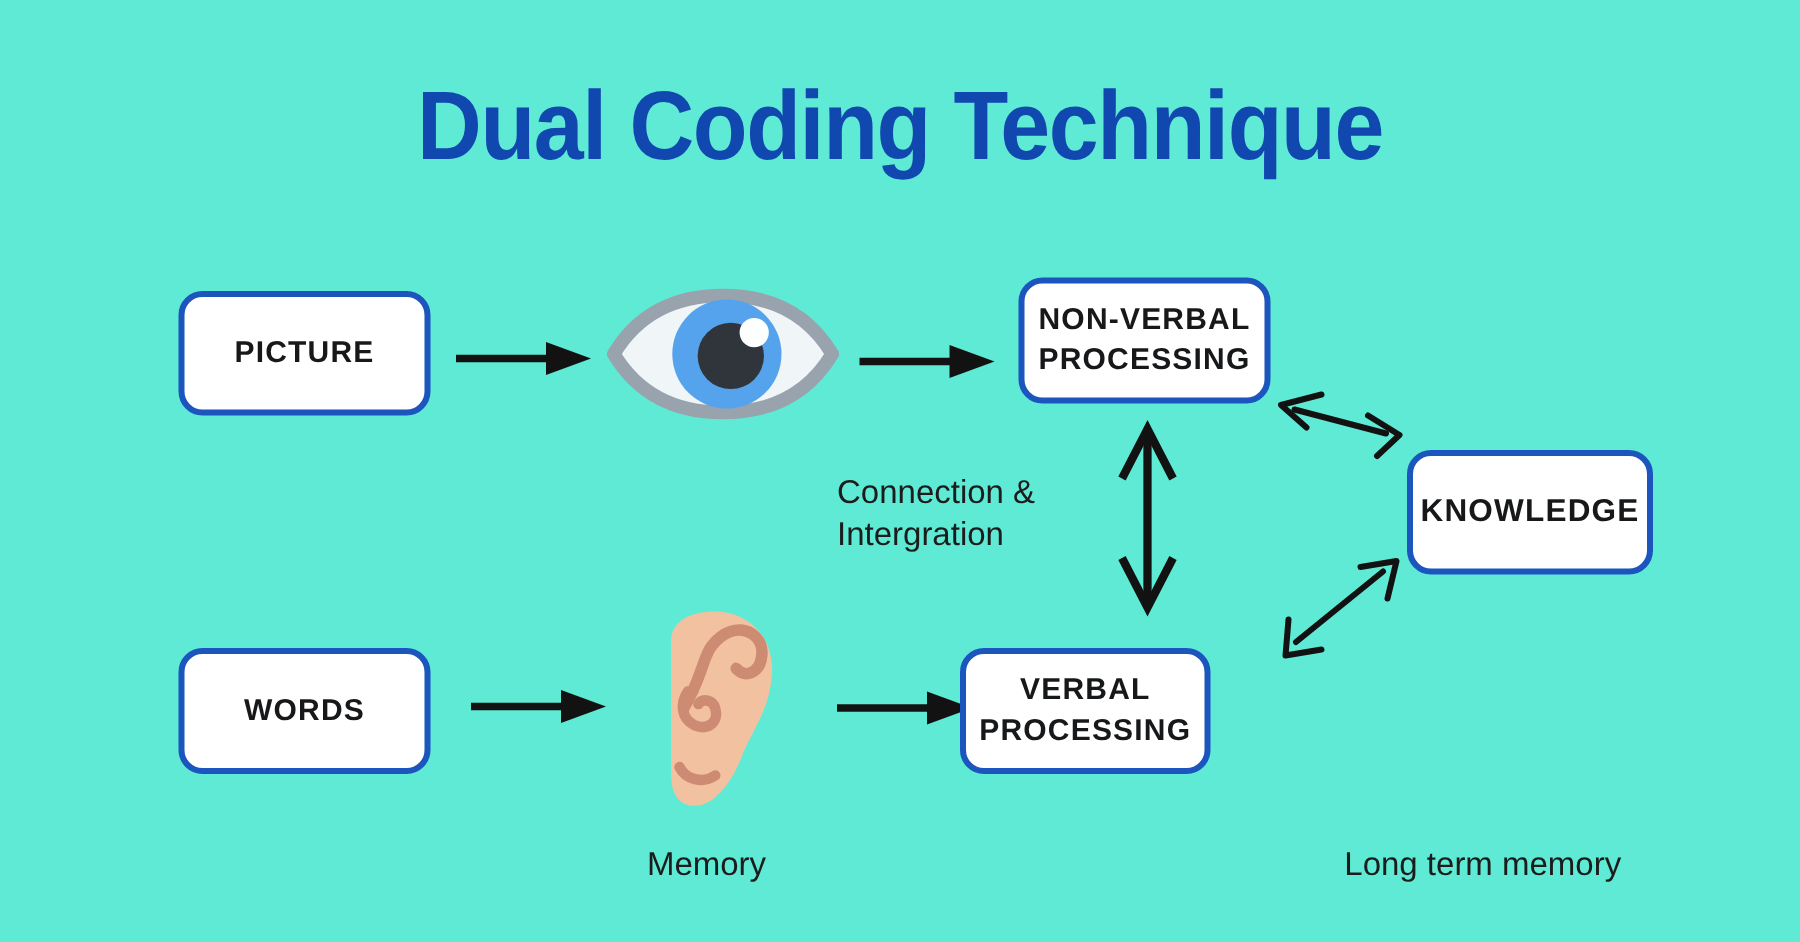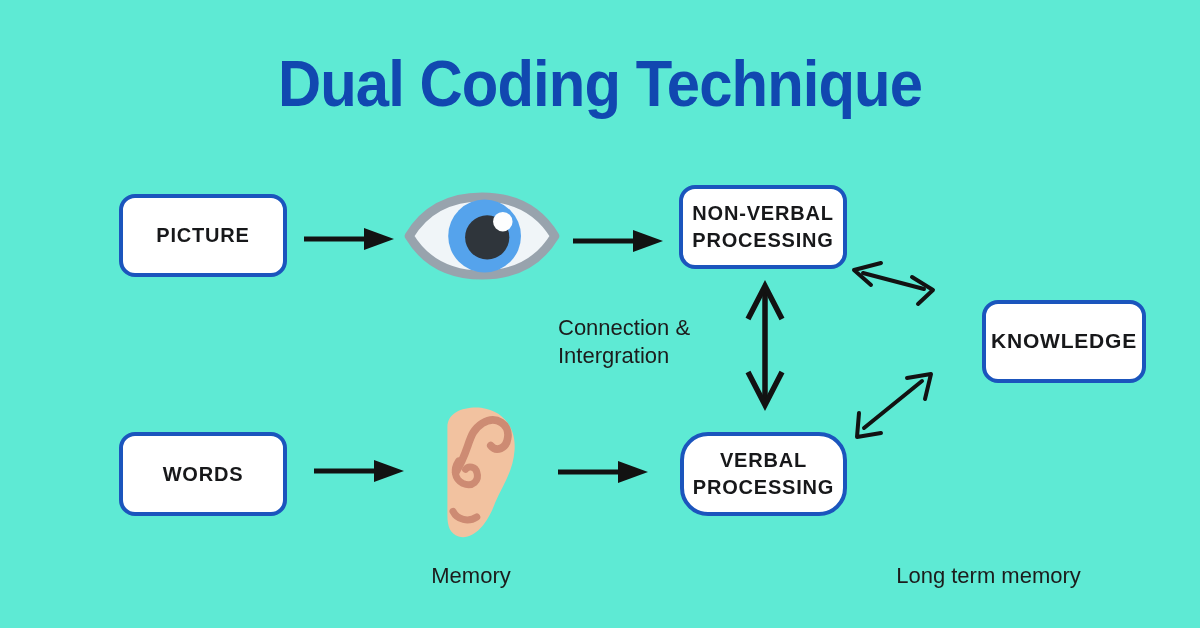--- a/index.html
+++ b/index.html
@@ -5,23 +5,23 @@
   html,body{margin:0;padding:0;background:#fff;}
   .stage{position:relative;width:1200px;height:628px;background:#5eead4;overflow:hidden;
          font-family:"Liberation Sans",sans-serif;}
   .title{position:absolute;left:0;top:46px;width:100%;text-align:center;
          font-size:65px;font-weight:bold;color:#1148b0;transform:scaleX(.92);letter-spacing:-1px;}
   .node{position:absolute;background:#fff;border:4px solid #1b55bd;border-radius:16px;
         display:flex;align-items:center;justify-content:center;text-align:center;
         font-weight:bold;font-size:20px;letter-spacing:.8px;color:#17181a;line-height:1.35;padding:4px;box-sizing:border-box;}
   #node-picture{left:119px;top:194px;width:168px;height:83px;}
   #node-nonverbal{left:679px;top:185px;width:168px;height:84px;}
-  #node-knowledge{left:938px;top:300px;width:164px;height:83px;font-size:21px;margin-left:44px;}
+  #node-knowledge{left:938px;top:300px;width:164px;height:83px;font-size:21px;}
   #node-words{left:119px;top:432px;width:168px;height:84px;}
-  #node-verbal{left:680px;top:432px;width:167px;height:84px;border-radius:28px;}
+  #node-verbal{left:640px;top:432px;width:167px;height:84px;}
   .arrow{position:absolute;}
   #arrow-picture-eye{left:302px;top:225px;}
   #arrow-eye-nonverbal{left:571px;top:227px;}
   #arrow-words-ear{left:312px;top:457px;}
   #arrow-ear-verbal{left:556px;top:458px;}
   #arrow-vertical{left:741px;top:279px;}
   #arrow-nonverbal-knowledge{left:848px;top:256px;}
   #arrow-verbal-knowledge{left:848px;top:366px;}
   #icon-eye{left:404px;top:186px;}
   #icon-ear{left:437px;top:405px;}

